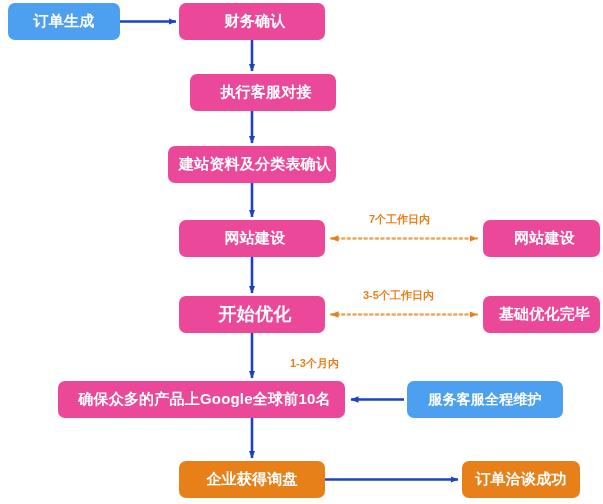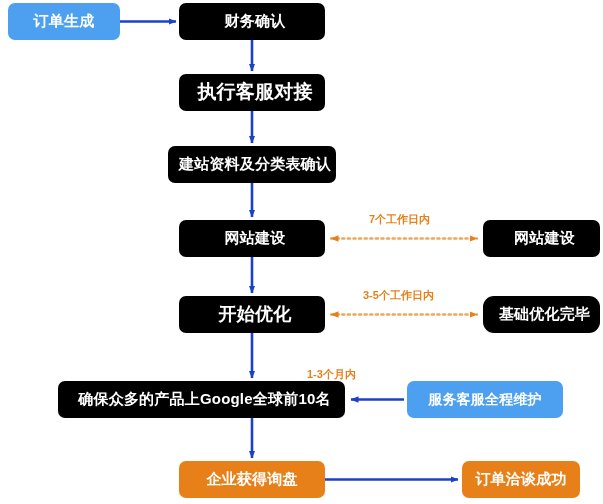--- a/index.html
+++ b/index.html
@@ -24,21 +24,21 @@
     justify-content: center;
     box-sizing: border-box;
     border-radius: 7px;
     color: #ffffff;
     font-weight: bold;
     letter-spacing: 0.2px;
     text-align: center;
     line-height: 1.1;
     user-select: none;
   }
-  .node.dark   { background: #000000; padding-left: 6px; }
+  .node.dark   { background: #ec4899; padding-left: 6px; }
   .node.light  { background: #4D9FF0; }
   .node.orange { background: #E8801A; }
 
   .edge-label {
     position: absolute;
     color: #E8801A;
     font-weight: bold;
     white-space: nowrap;
     user-select: none;
   }
@@ -99,28 +99,28 @@
 
     
     <line x1="252" y1="418" x2="252" y2="458" stroke="#1B42C4" stroke-width="2.6" marker-end="url(#arrBlue)"></line>
 
     
     <line x1="325" y1="479.5" x2="458" y2="479.5" stroke="#1B42C4" stroke-width="2.6" marker-end="url(#arrBlue)"></line>
   </svg>
 
   <div class="node light" style="left:8px;   top:3px;   width:112px; height:37px; font-size:15px;">订单生成</div>
   <div class="node dark" style="left:179px; top:3px;   width:146px; height:37px; font-size:15px;">财务确认</div>
-  <div class="node dark" style="left:179px; top:74px;  width:146px; height:37px; font-size:19px;">执行客服对接</div>
+  <div class="node dark" style="left:190px; top:74px;  width:146px; height:37px; font-size:15px;">执行客服对接</div>
   <div class="node dark" style="left:168px; top:146px; width:168px; height:37px; font-size:15px;">建站资料及分类表确认</div>
   <div class="node dark" style="left:179px; top:220px; width:146px; height:37px; font-size:15px;">网站建设</div>
   <div class="node dark" style="left:483px; top:220px; width:117px; height:37px; font-size:15px;">网站建设</div>
   <div class="node dark" style="left:179px; top:296px; width:146px; height:37px; font-size:18px;">开始优化</div>
-  <div class="node dark" style="left:483px; top:296px; width:117px; height:37px; font-size:15px;border-radius:11px;">基础优化完毕</div>
+  <div class="node dark" style="left:483px; top:296px; width:117px; height:37px; font-size:15px;">基础优化完毕</div>
   <div class="node dark" style="left:58px;  top:381px; width:287px; height:37px; font-size:15px;">确保众多的产品上Google全球前10名</div>
   <div class="node light" style="left:407px; top:381px; width:156px; height:37px; font-size:14px;">服务客服全程维护</div>
   <div class="node orange" style="left:462px; top:461px; width:118px; height:37px; font-size:15px;">订单洽谈成功</div>
   <div class="node orange" style="left:179px; top:461px; width:146px; height:37px; font-size:15px;">企业获得询盘</div>
 
   <div class="edge-label" style="left:369px; top:212px; font-size:11px;">7个工作日内</div>
   <div class="edge-label" style="left:363px; top:288px; font-size:11px;">3-5个工作日内</div>
-  <div class="edge-label" style="left:307px; top:356px; font-size:11px;margin-top:11px;">1-3个月内</div>
+  <div class="edge-label" style="left:290px; top:356px; font-size:11px;">1-3个月内</div>
 
 </div>
 
 </body></html>

